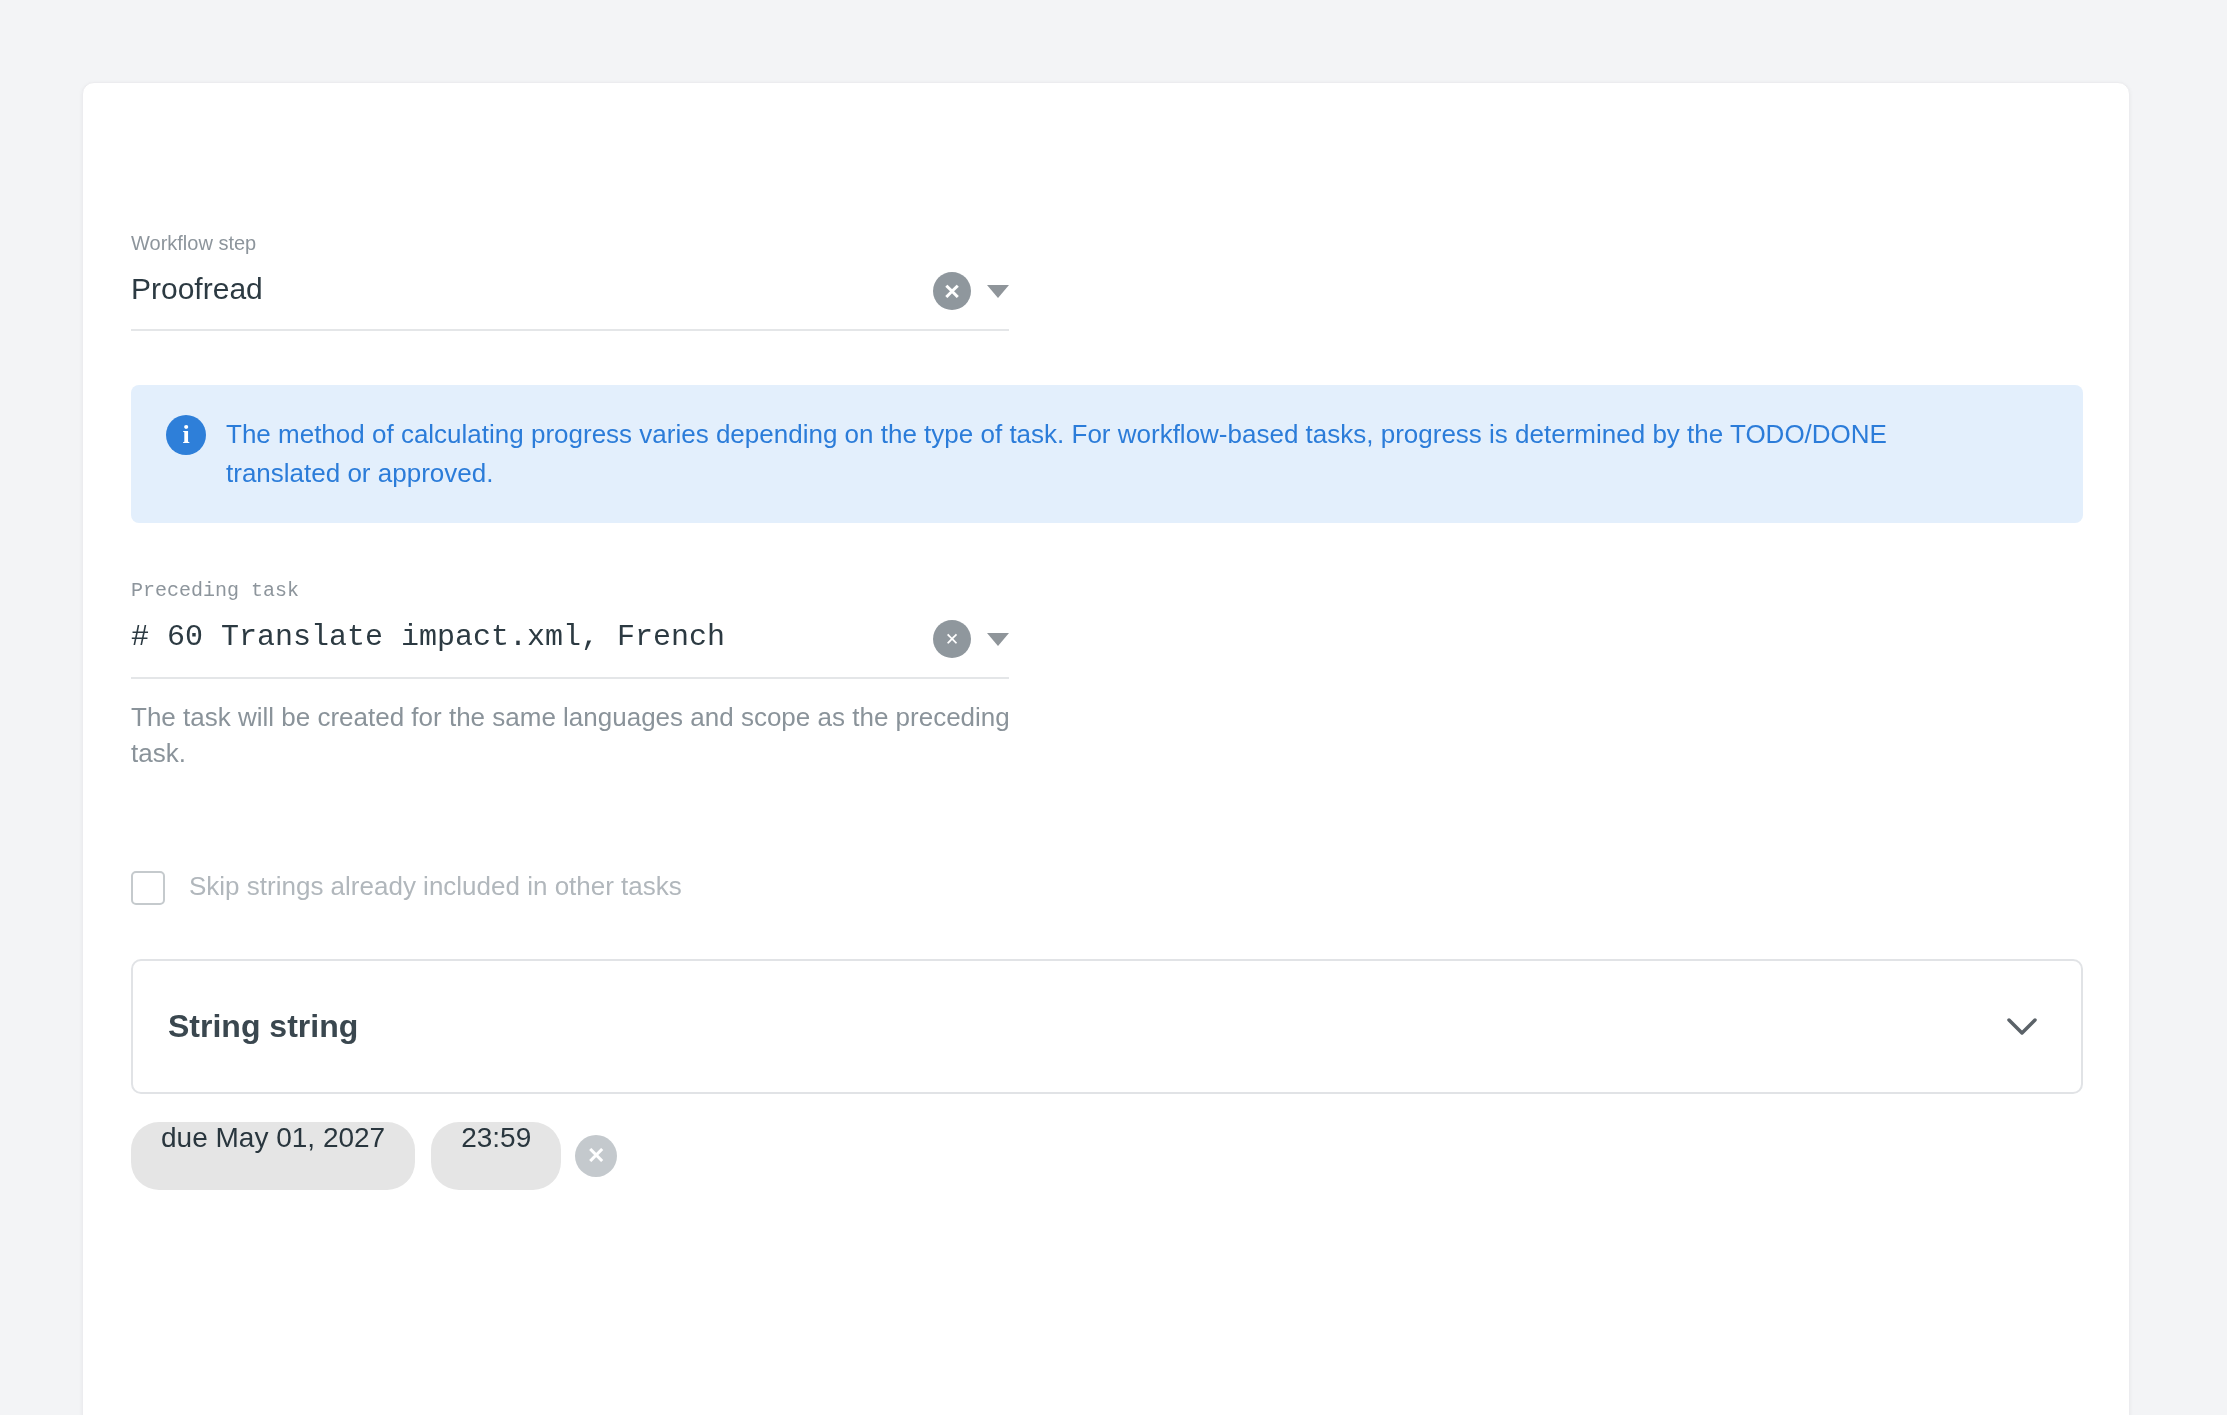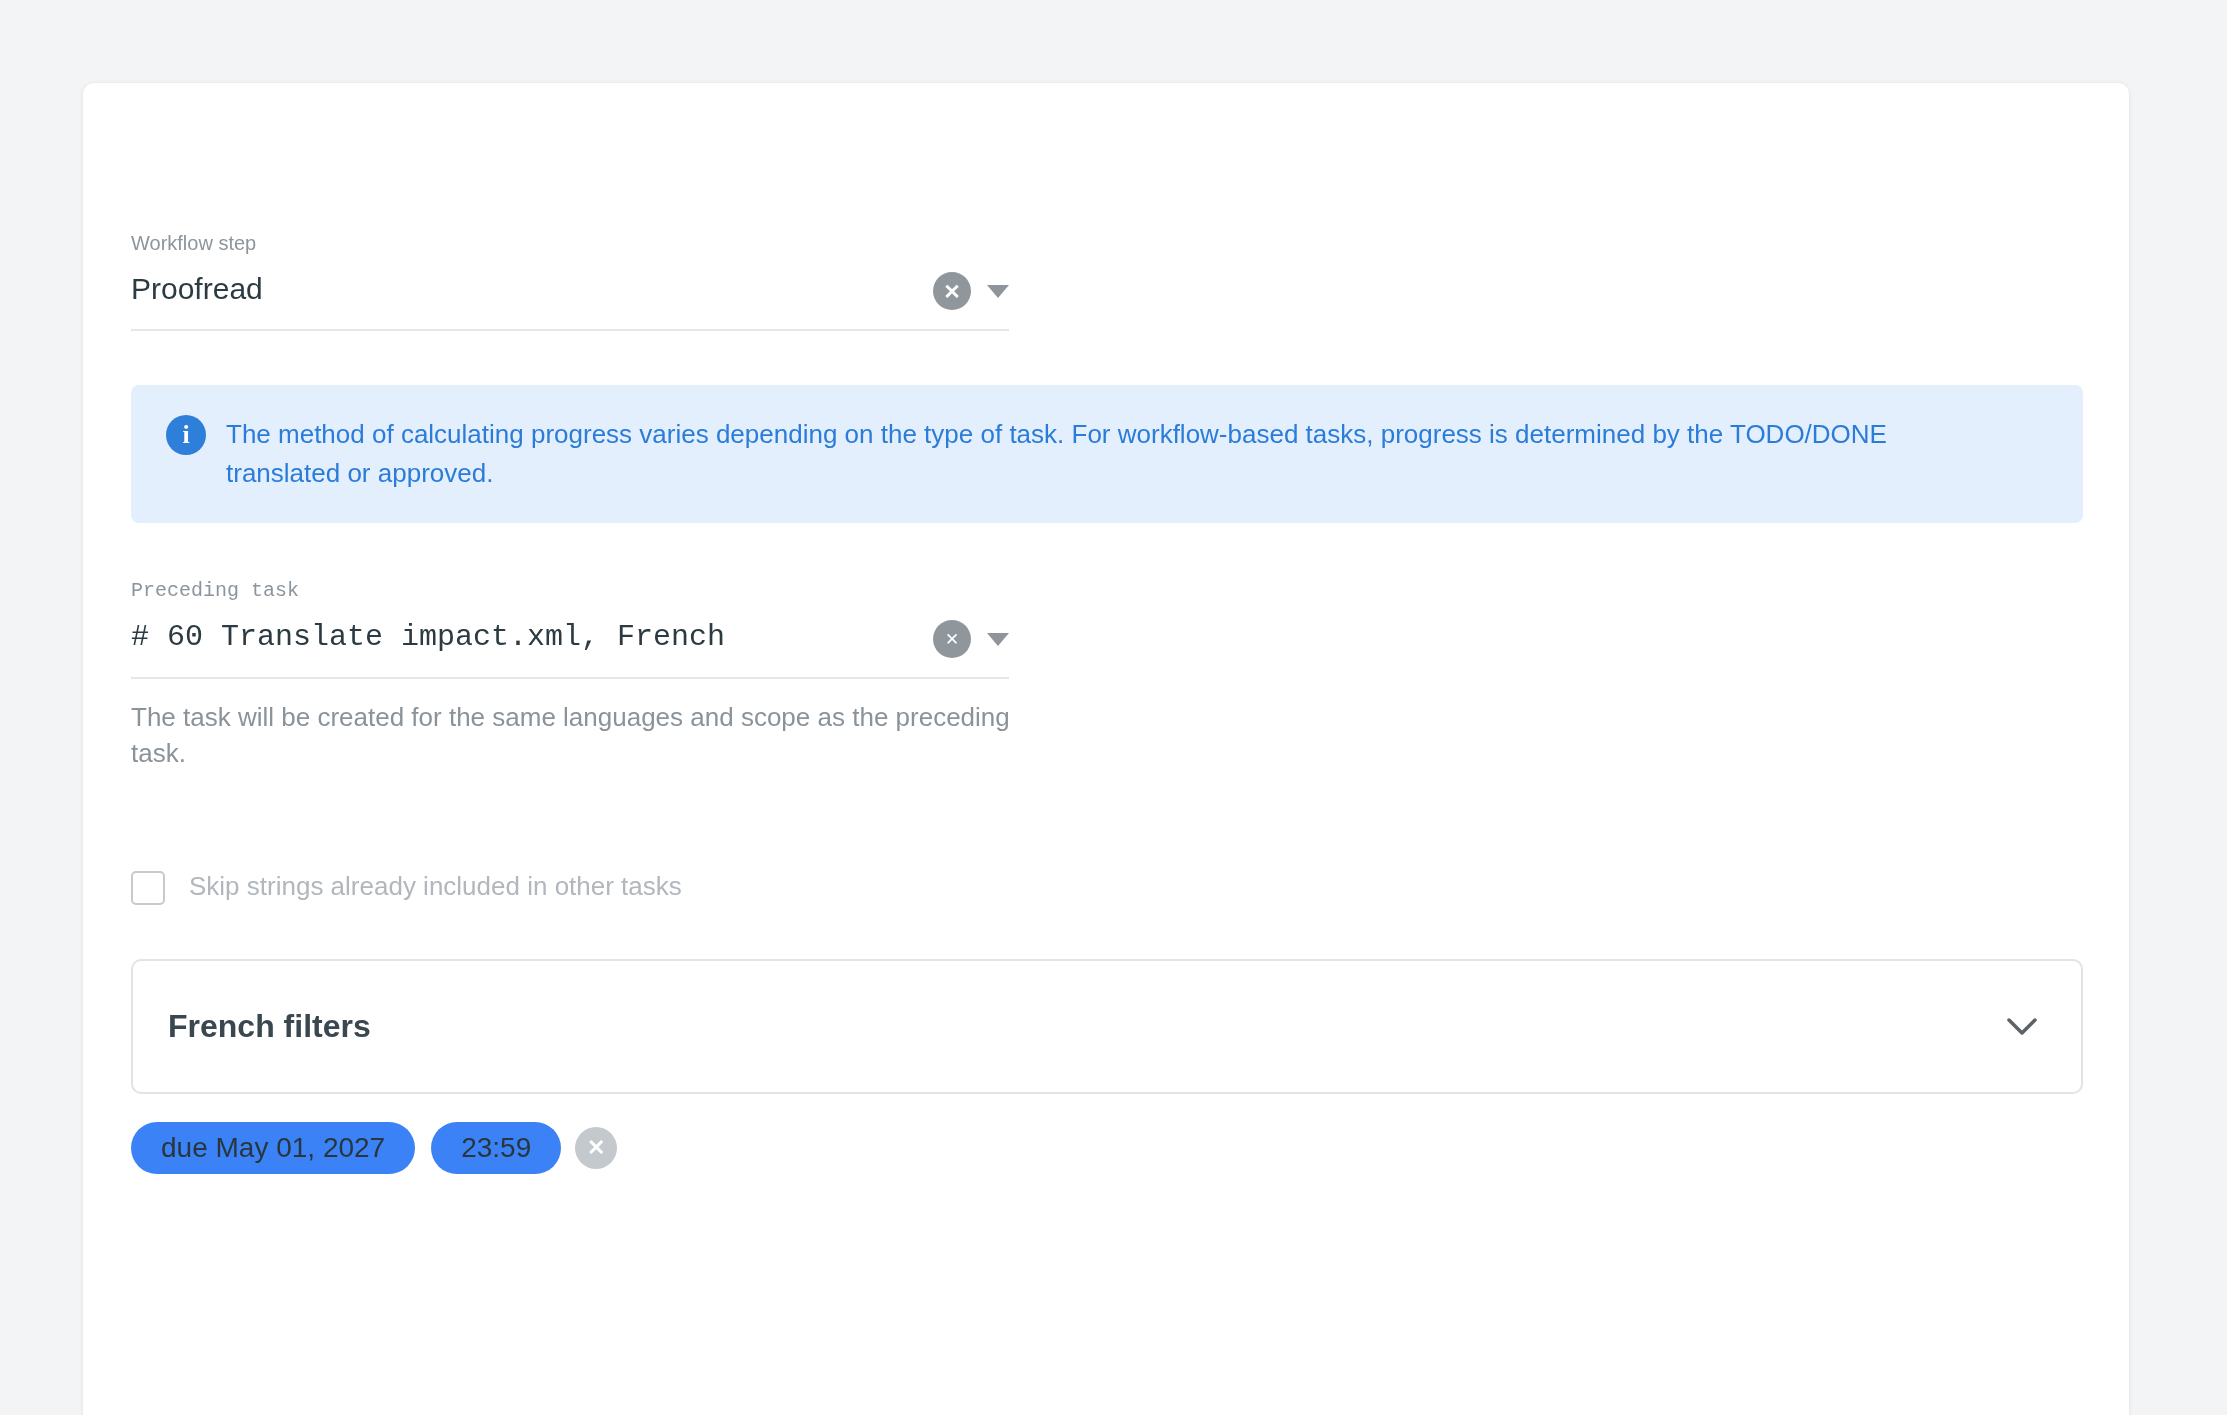--- a/index.html
+++ b/index.html
@@ -105,23 +105,23 @@
   .filters-title {
     font-size:32px; font-weight:600; color:#3a474f;
   }
   .chevron-down svg { display:block; }
   
   .chips-row {
     margin-top:28px;
     display:flex; align-items:center;
   }
   .chip {
-    height:52px; border-radius:28px;
-    background:#3b82f6;
-    display:flex; align-items:center;
+    height:68px; border-radius:28px;
+    background:#e5e5e5;
+    display:flex; align-items:flex-start;
     padding:0 30px;
     font-size:28px; font-weight:500; color:#29363e;
     cursor:pointer;
   }
   .chip + .chip { margin-left:16px; }
   .chip-close {
     margin-left:14px;
     width:42px; height:42px; border-radius:50%;
     background:#c4c9cd; color:#ffffff;
     display:flex; align-items:center; justify-content:center;
@@ -174,21 +174,21 @@
     <div>The task will be created for the same languages and scope as the preceding</div>
     <div>task.</div>
   </div>
 
   <div class="checkbox-row">
     <div class="checkbox-box"></div>
     <div class="checkbox-label">Skip strings already included in other tasks</div>
   </div>
 
   <div class="filters-panel">
-    <div class="filters-title">French filters</div>
+    <div class="filters-title">String string</div>
     <div class="chevron-down">
       <svg width="34" height="22" viewBox="0 0 34 22">
         <polyline points="4,4 17,17 30,4" fill="none" stroke="#5b6268" stroke-width="3.5" stroke-linecap="round" stroke-linejoin="round"></polyline>
       </svg>
     </div>
   </div>
 
   <div class="chips-row">
     <div class="chip">
       <span>due May 01, 2027</span>

